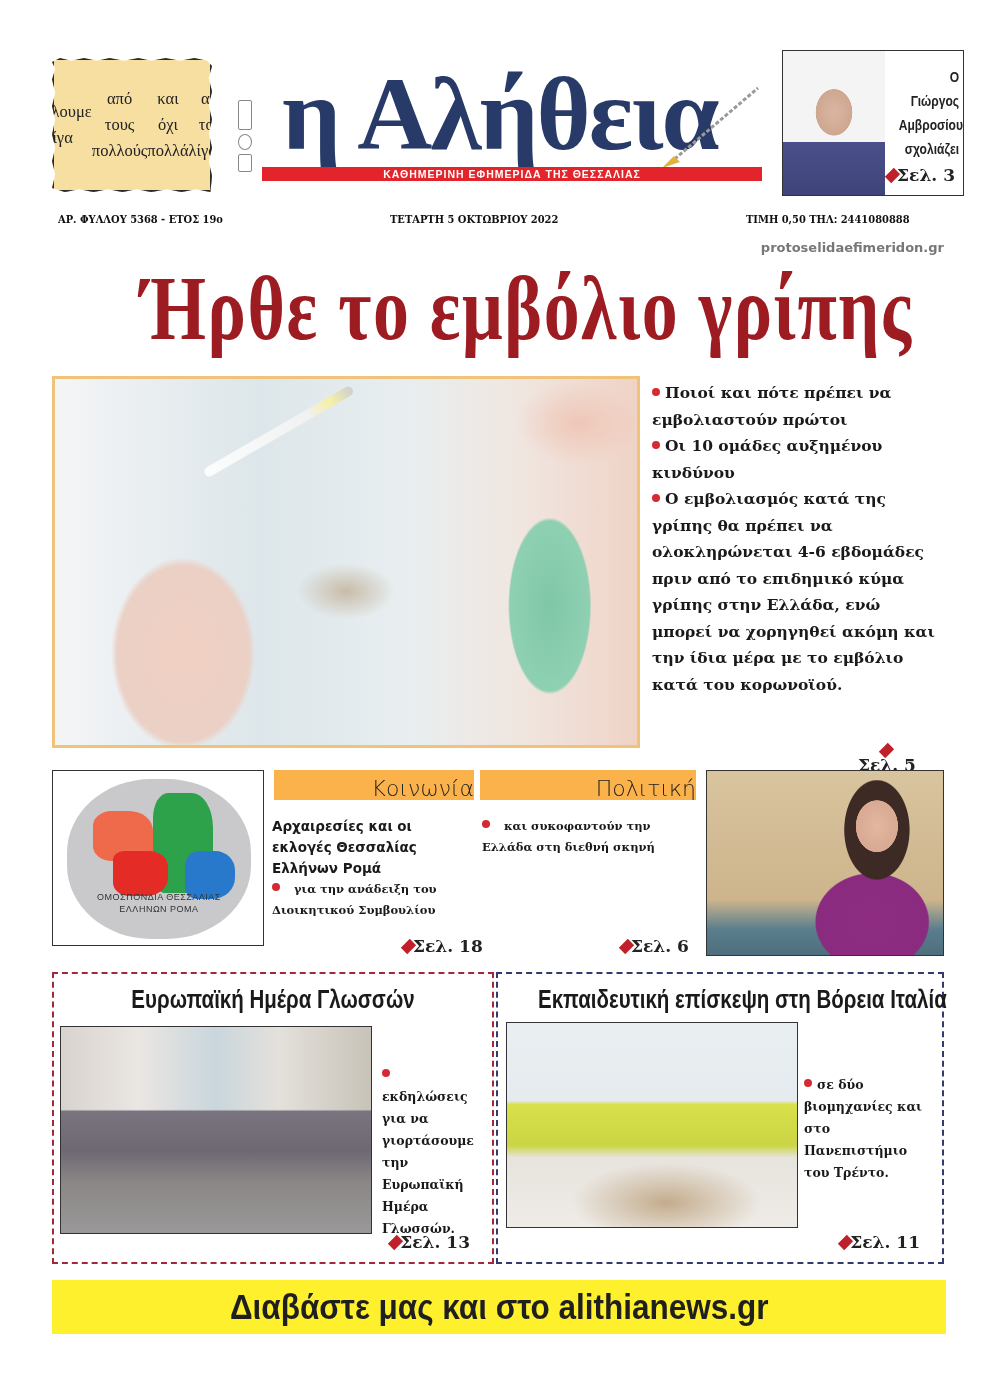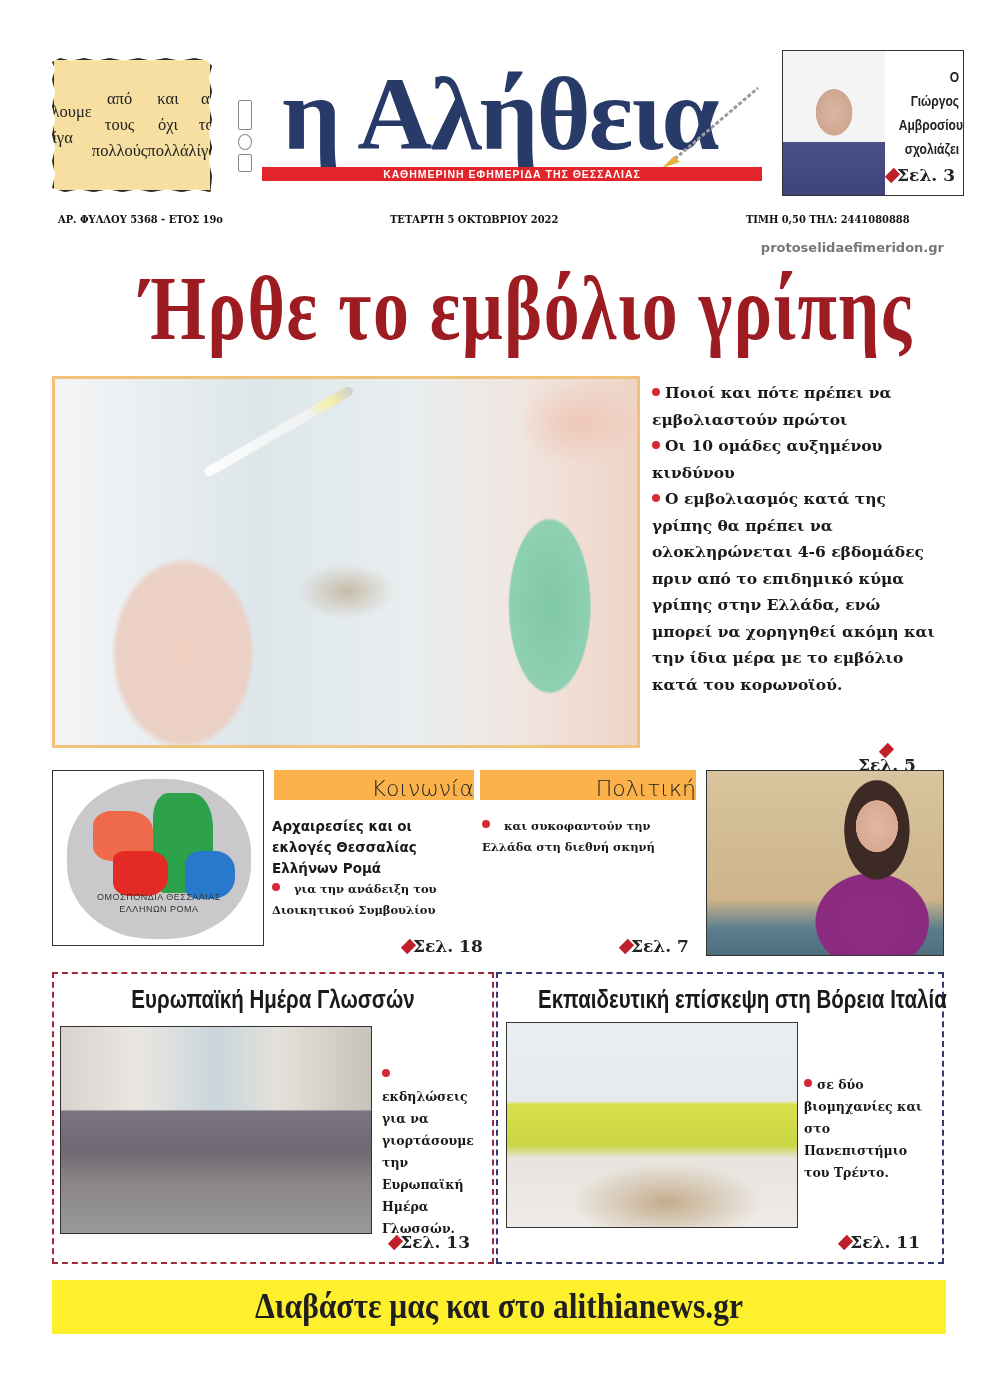--- a/index.html
+++ b/index.html
@@ -120,21 +120,21 @@
       linear-gradient(180deg, transparent 0%, transparent 38%, #d8e14a 40%, #cbd544 60%, #e7e4de 66%, #efece8 100%),
       linear-gradient(180deg, #e9eef1 0%, #dfe6ea 100%);
   }
   .box-text { position: absolute; font-family: "DejaVu Serif", serif; font-weight: bold; font-size: 12.5px; line-height: 22px; color: #1a1a1a; }
   .box-left .box-text { left: 328px; top: 90px; width: 100px; }
   .box-right .box-text { left: 306px; top: 100px; width: 130px; }
   .box-ref { position: absolute; right: 22px; bottom: 10px; }
 
   
   .footer-banner { left: 52px; top: 1280px; width: 894px; height: 54px; background: #fff02e;
-    font-family: Liberation Serif, serif; font-weight: bold; font-size: 35px; line-height: 54px; text-align: center; color: #1f1f1f; white-space: nowrap; }
+    font-family: Liberation Sans, sans-serif; font-weight: bold; font-size: 35px; line-height: 54px; text-align: center; color: #1f1f1f; white-space: nowrap; }
   .footer-banner span { display: inline-block; transform: scaleX(0.9); }
 </style>
 </head>
 <body>
 
 <div class="abs quote-box">
   <div>“Θέλουμε λίγα</div>
   <div>από τους πολλούς</div>
   <div>και όχι πολλά</div>
   <div>από τους λίγους”</div>
@@ -209,21 +209,21 @@
 <div class="abs page-ref ref-18">
   <span class="diamond"></span>
   <span>Σελ. 18</span>
 </div>
 
 <div class="abs story-politiki">
   <div class="story-sub"><span class="dot" style="margin-right:14px"></span><span>και συκοφαντούν την Ελλάδα στη διεθνή σκηνή</span></div>
 </div>
 <div class="abs page-ref ref-7">
   <span class="diamond"></span>
-  <span>Σελ. 7</span>
+  <span>Σελ. 6</span>
 </div>
 
 <div class="abs politic-photo"></div>
 
 <div class="abs box-left">
   <div class="box-title">Ευρωπαϊκή Ημέρα Γλωσσών</div>
   <div class="box-photo-left"></div>
   <div class="box-text"><span class="dot" style="margin-right:14px"></span><span>εκδηλώσεις για να γιορτάσουμε την Ευρωπαϊκή Ημέρα Γλωσσών.</span></div>
   <div class="page-ref box-ref">
     <span class="diamond"></span>

